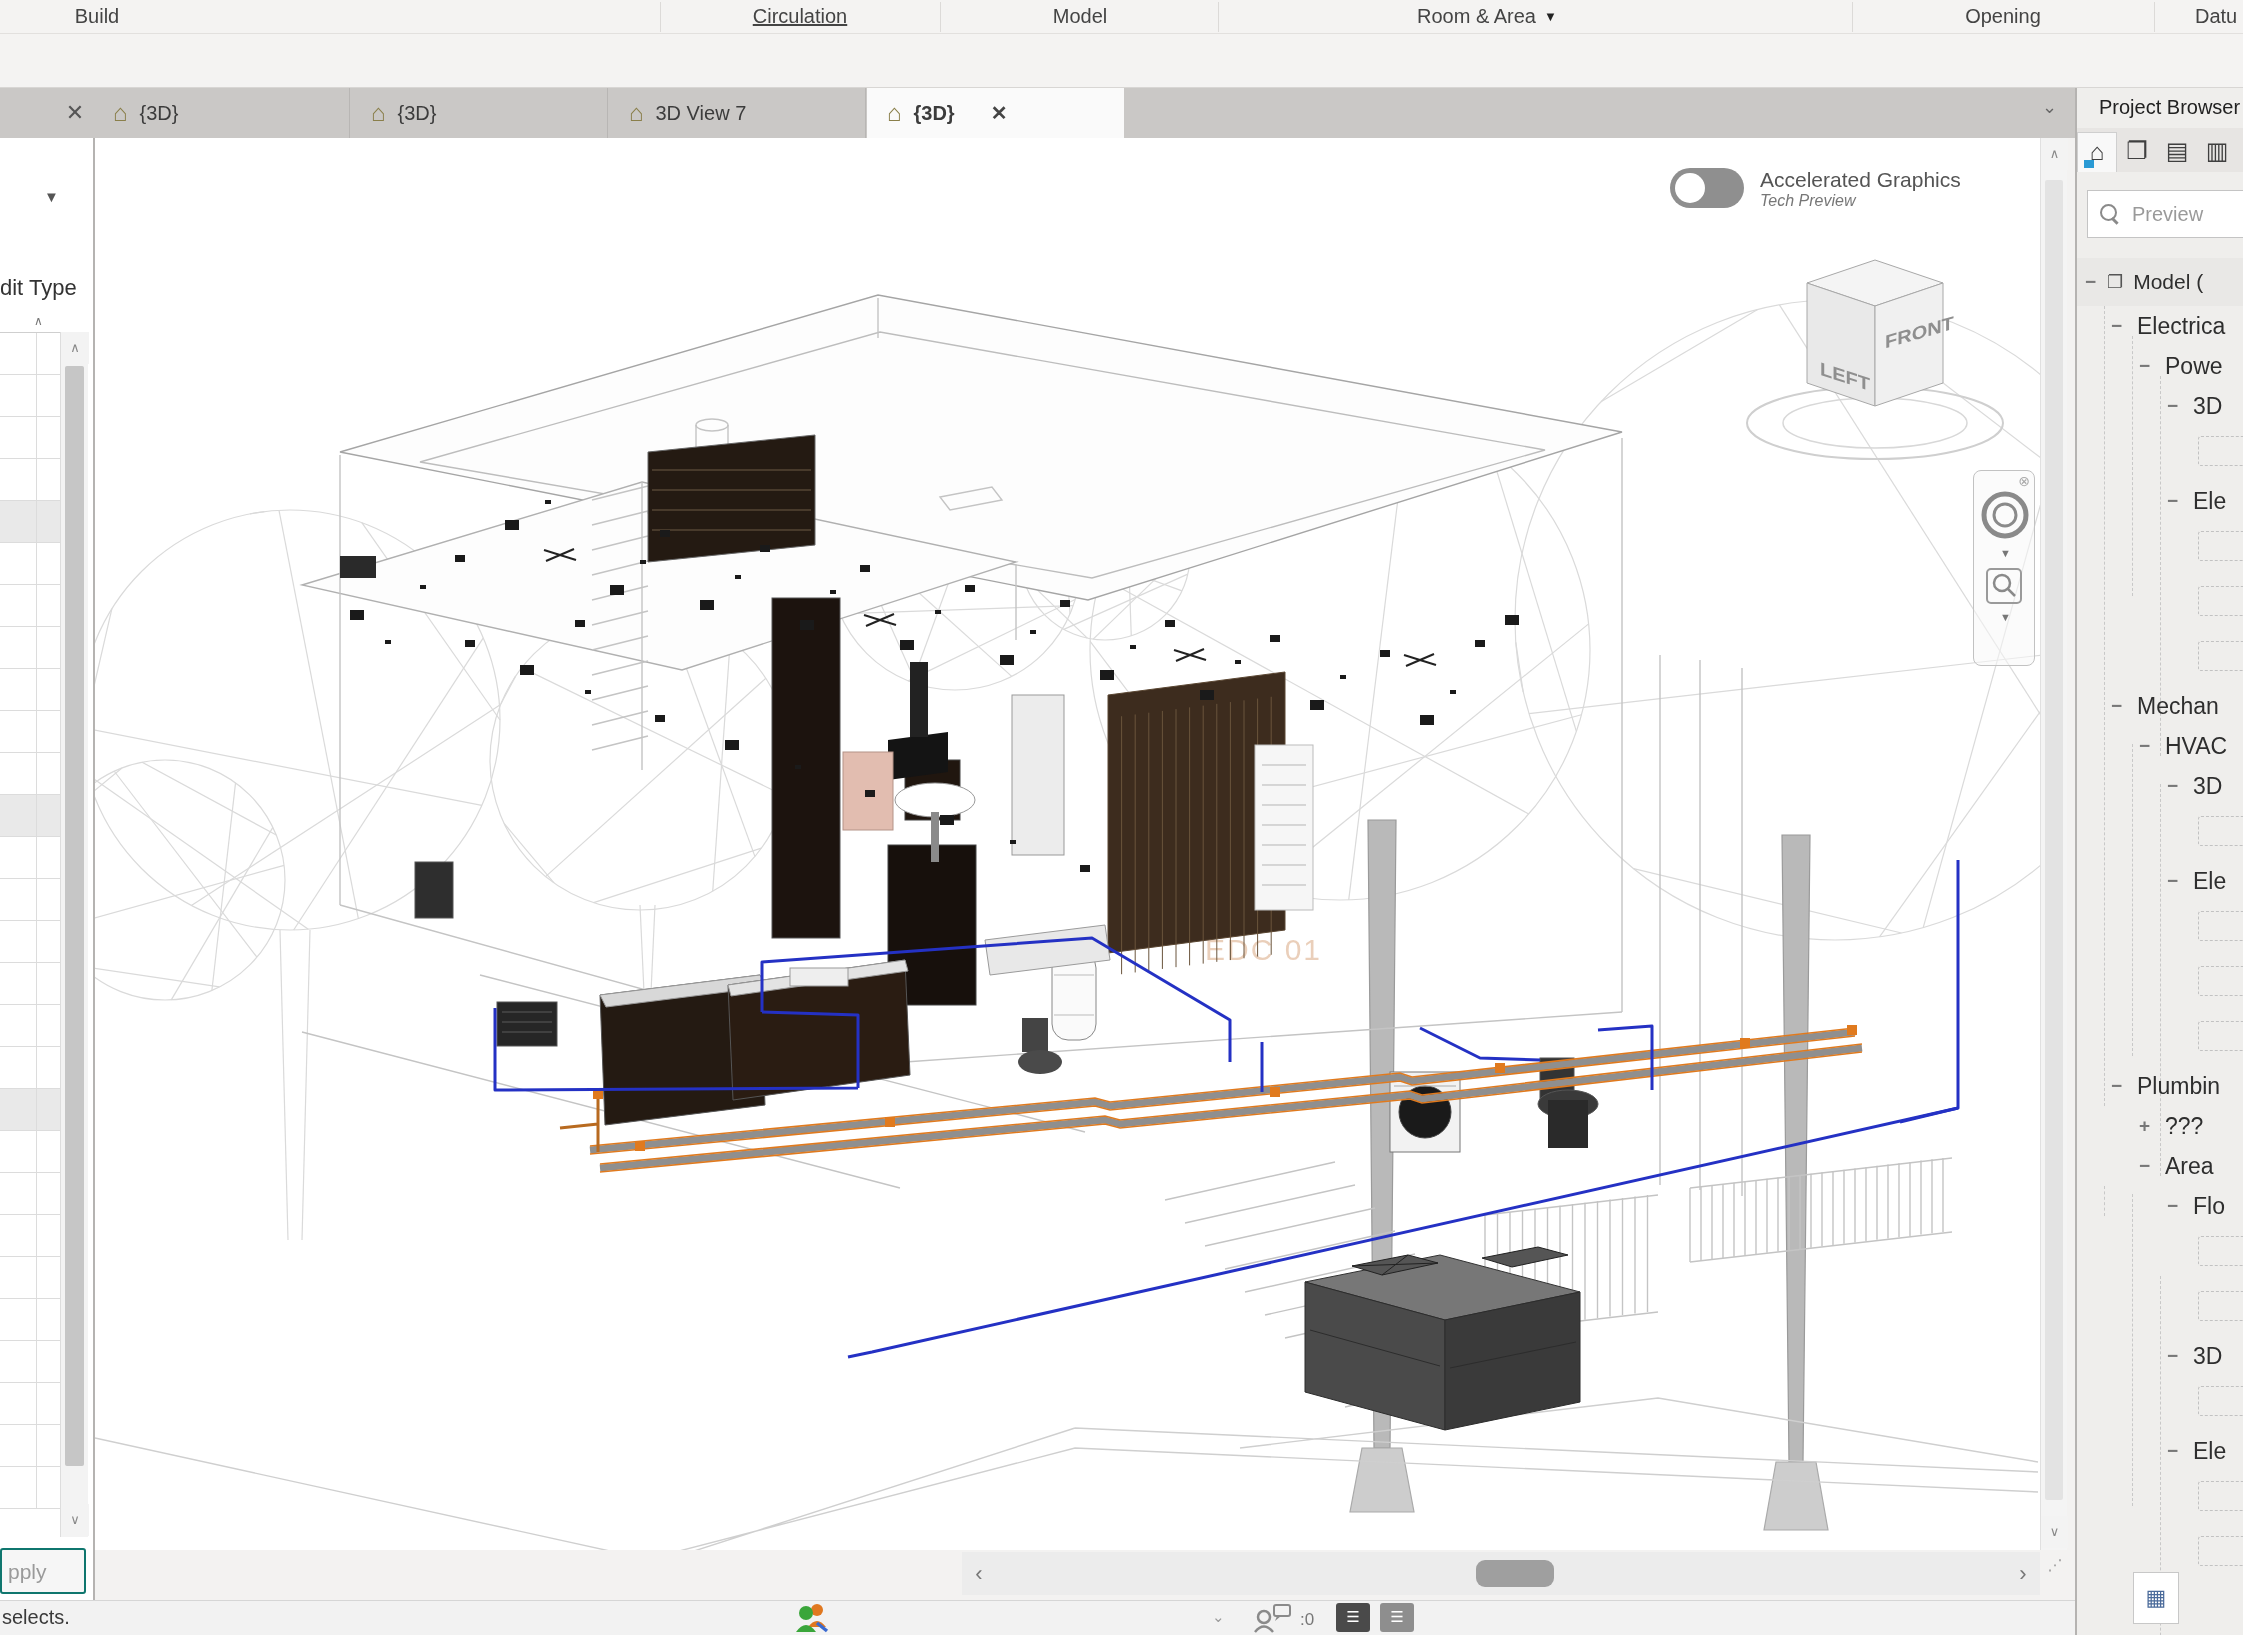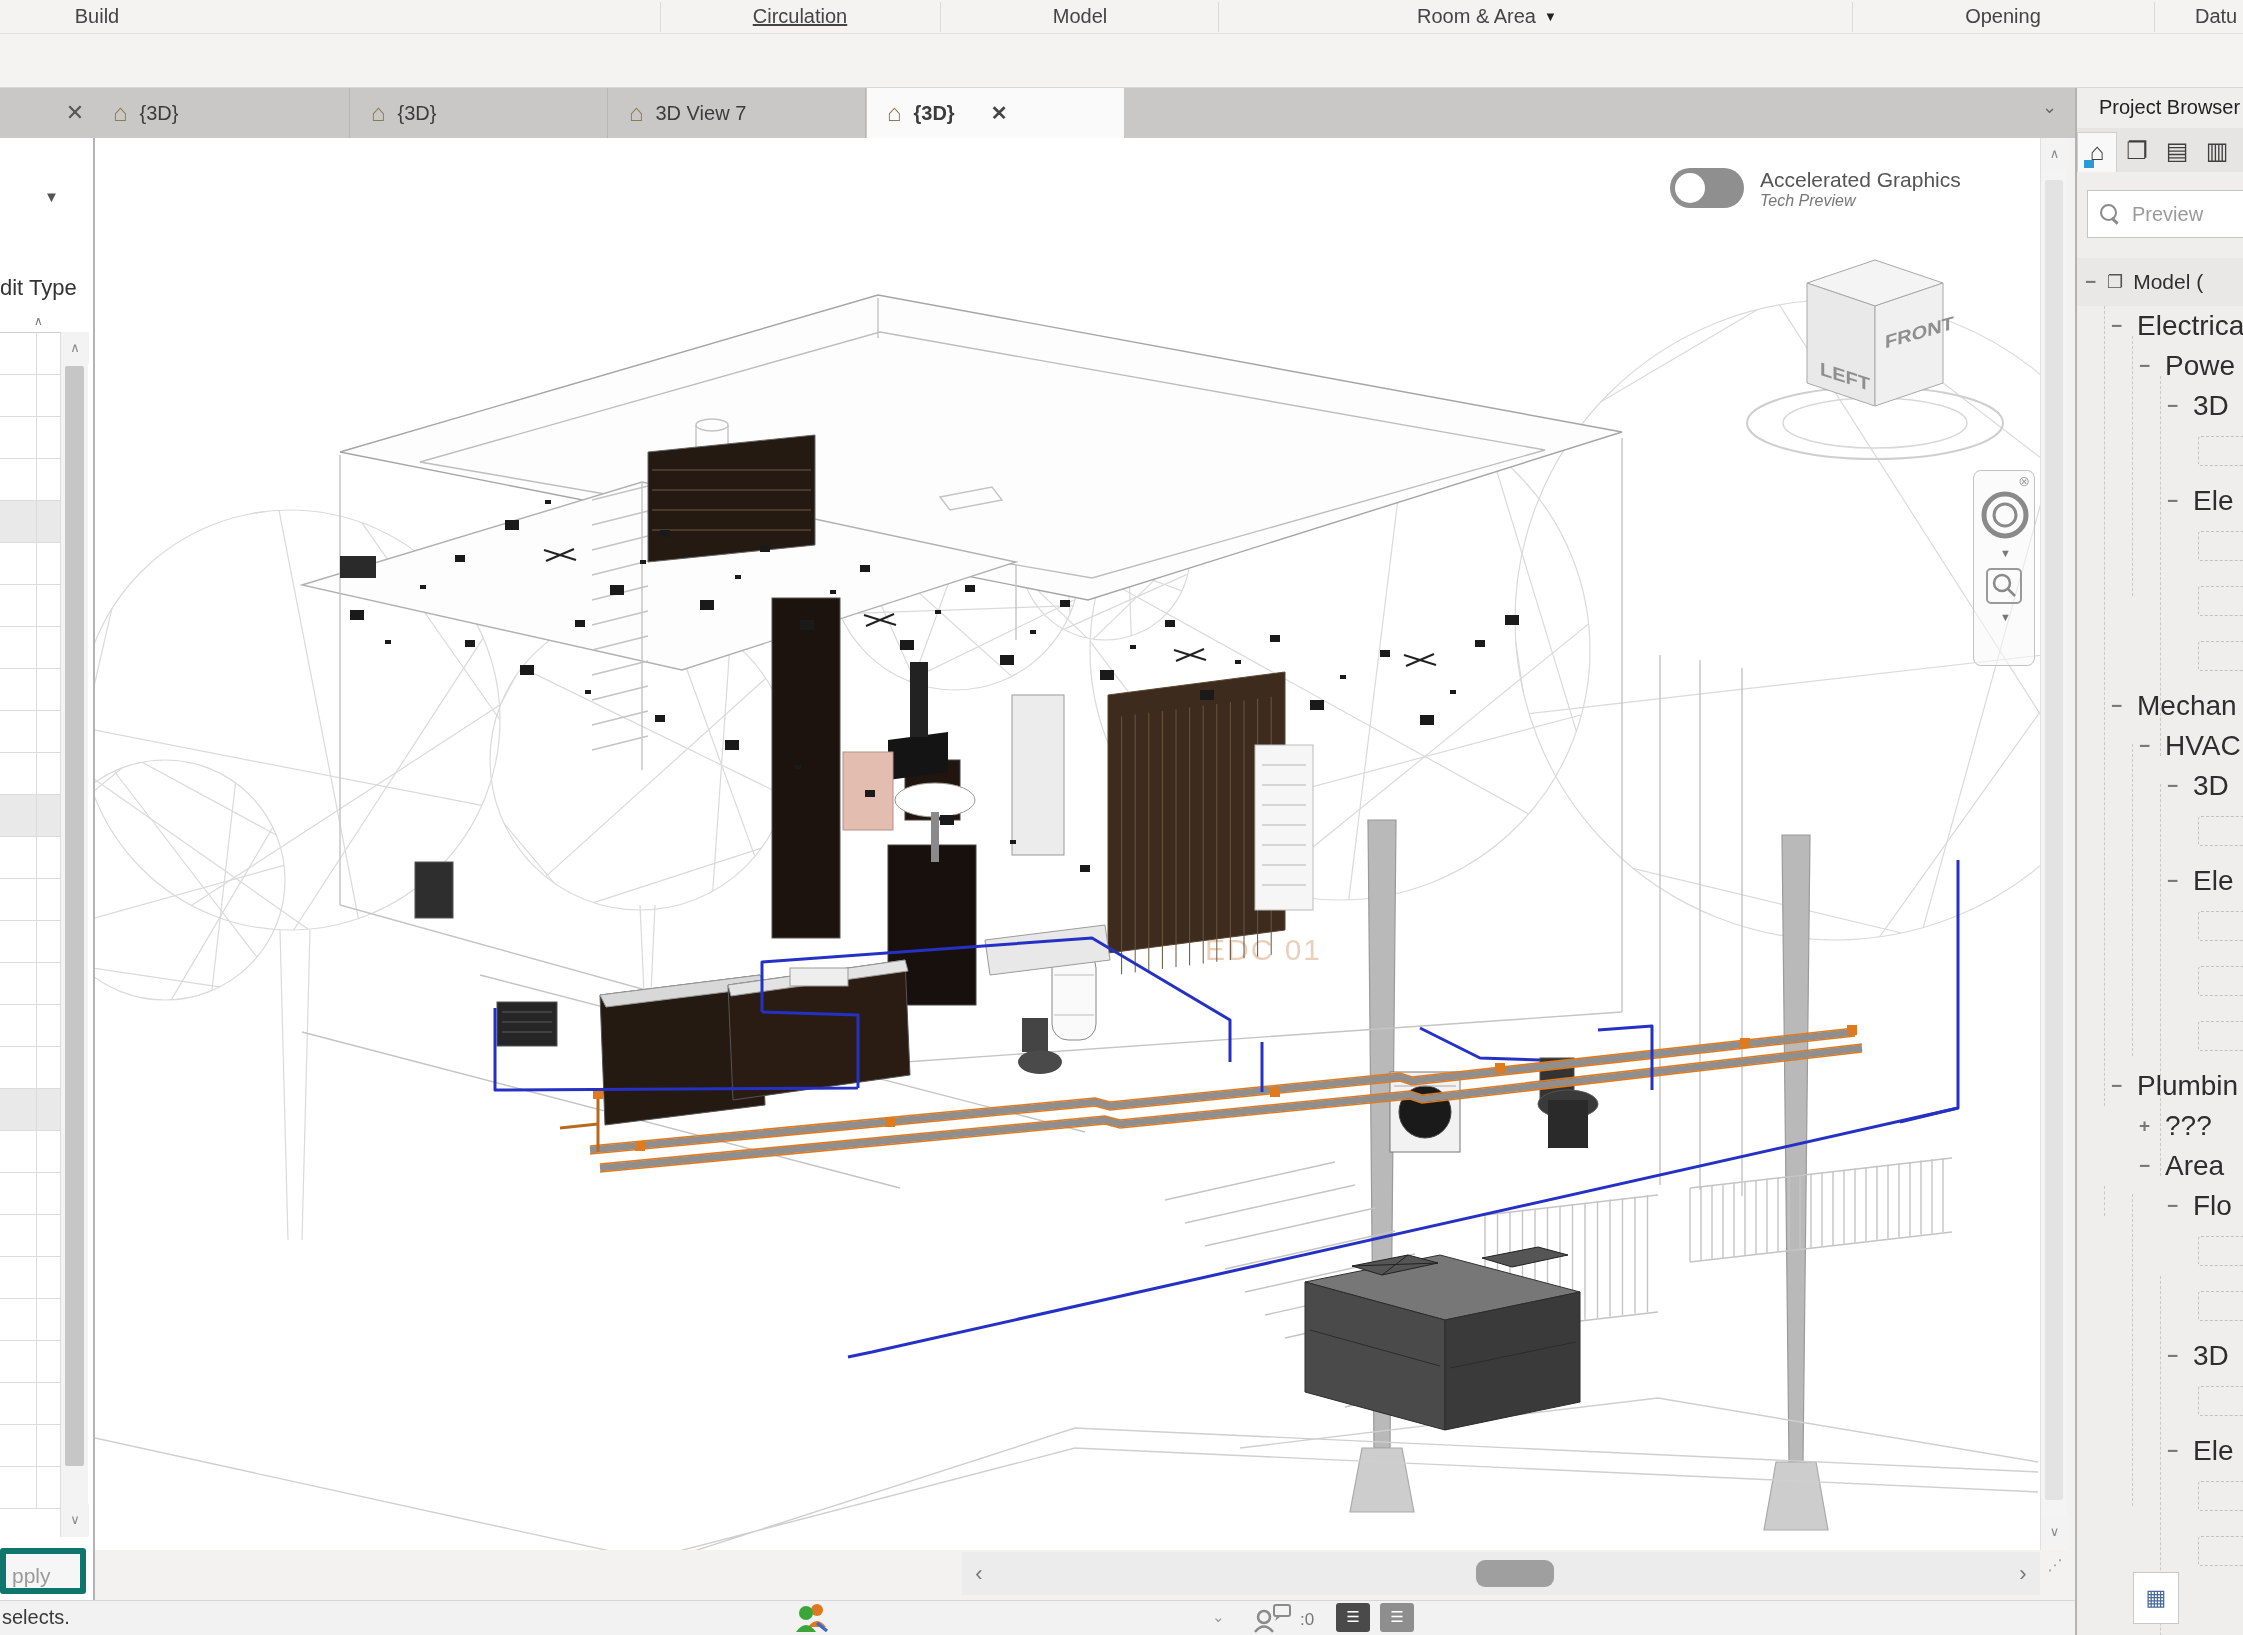--- a/index.html
+++ b/index.html
@@ -29,21 +29,21 @@
   #edit-type { position:absolute; left:0px; top:275px; width:70px; font-size:22px; color:#333; white-space:nowrap; }
   #pal-collapse { position:absolute; left:34px; top:314px; font-size:12px; color:#777; }
   #prop-grid { position:absolute; left:0; top:332px; width:60px; height:1178px; border-top:1px solid #cfcfcf; }
   .prow { width:60px; height:42px; border-bottom:1px solid #dcdcdc; background:#fff; }
   .prow .c1 { float:left; width:37px; height:100%; border-right:1px solid #dcdcdc; }
   .prow.hdr { background:#e9e9e9; }
   #prop-scroll { position:absolute; left:60px; top:332px; width:28px; height:1205px; background:#f3f3f3; border-left:1px solid #ddd; }
   .sbtn { width:28px; height:32px; text-align:center; color:#888; font-size:13px; line-height:32px; background:#f3f3f3; }
   #prop-thumb { position:absolute; top:34px; left:4px; width:19px; height:1100px; background:#c6c6c6; border-radius:2px; }
   #prop-sdown { position:absolute; top:1172px; }
-  #apply-btn { position:absolute; left:0px; top:1548px; width:86px; height:46px; background:#f6f6f6; border:6px solid #0f766e; border-radius:3px; font-size:21px; color:#9a9a9a; line-height:44px; padding-left:6px; }
+  #apply-btn { position:absolute; left:0px; top:1548px; width:86px; height:46px; background:#f6f6f6; border:2px solid #0f766e; border-radius:3px; font-size:21px; color:#9a9a9a; line-height:44px; padding-left:6px; }
 
   
   #canvas { left:95px; top:138px; width:1945px; height:1412px; background:#fff; overflow:hidden; }
   #scene { position:absolute; left:0; top:0; }
 
   
   #ag-toggle-wrap { position:absolute; left:1575px; top:30px; display:flex; gap:16px; }
   #ag-pill { width:74px; height:40px; border-radius:20px; background:#8f8f8f; position:relative; }
   #ag-knob { position:absolute; left:5px; top:5px; width:30px; height:30px; border-radius:50%; background:#fff; }
   #ag-title { font-size:21px; color:#555; }
@@ -91,21 +91,21 @@
   .pb-ico.sel::after { content:""; position:absolute; left:6px; bottom:4px; width:10px; height:8px; background:#2a9ad4; }
   #pb-search { position:absolute; left:10px; top:102px; width:158px; height:48px; background:#fff; border:1px solid #c4c4c4; display:flex; align-items:center; padding-left:12px; gap:12px; }
   #mag { width:20px; height:20px; position:relative; }
   #mag::before { content:""; position:absolute; left:0; top:0; width:13px; height:13px; border:2.5px solid #8a8a8a; border-radius:50%; }
   #mag::after { content:""; position:absolute; left:13px; top:13px; width:8px; height:2.5px; background:#8a8a8a; transform:rotate(45deg); transform-origin:0 0; }
   #pb-search-ph { font-size:20px; color:#9a9a9a; }
   #pb-tree { position:absolute; left:0; top:168px; width:168px; height:1379px; overflow:hidden; }
   .trow { position:absolute; left:0; width:168px; height:40px; display:flex; align-items:center; white-space:nowrap; }
   .trow.sel0 { background:#e9e8e6; }
   .texp { font-size:19px; font-weight:bold; color:#777; width:16px; flex:none; }
-  .tlabel { font-size:28px; color:#2e2e2e; margin-left:10px; }
+  .tlabel { font-size:23px; color:#2e2e2e; margin-left:10px; }
   .ticon { font-size:18px; color:#555; margin-left:6px; }
   .ph-bracket { position:absolute; width:66px; height:30px; border:1px dashed #c2c2c2; border-right:none; border-radius:3px 0 0 3px; }
   .spine { position:absolute; width:1px; border-left:1px dashed #c8c8c8; }
   #pb-corner { position:absolute; left:56px; top:1484px; width:46px; height:52px; background:#fff; border:1px solid #c8c8c8; text-align:center; font-size:22px; color:#4a6a9a; line-height:50px; }
 </style>
 </head>
 <body>
 
 <div id="ribbon" class="abs">
   <div id="ribbon-row">

